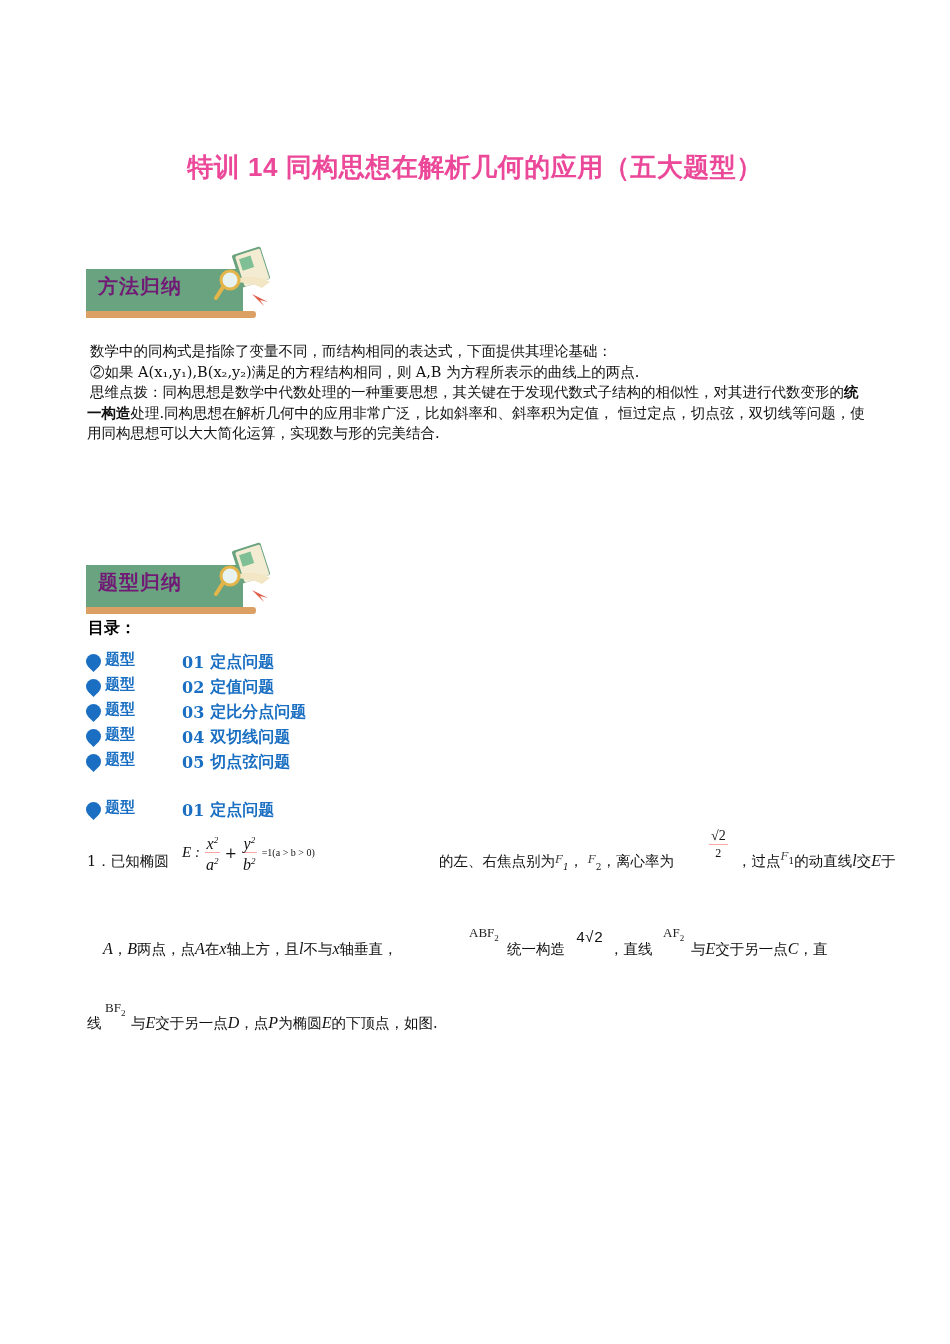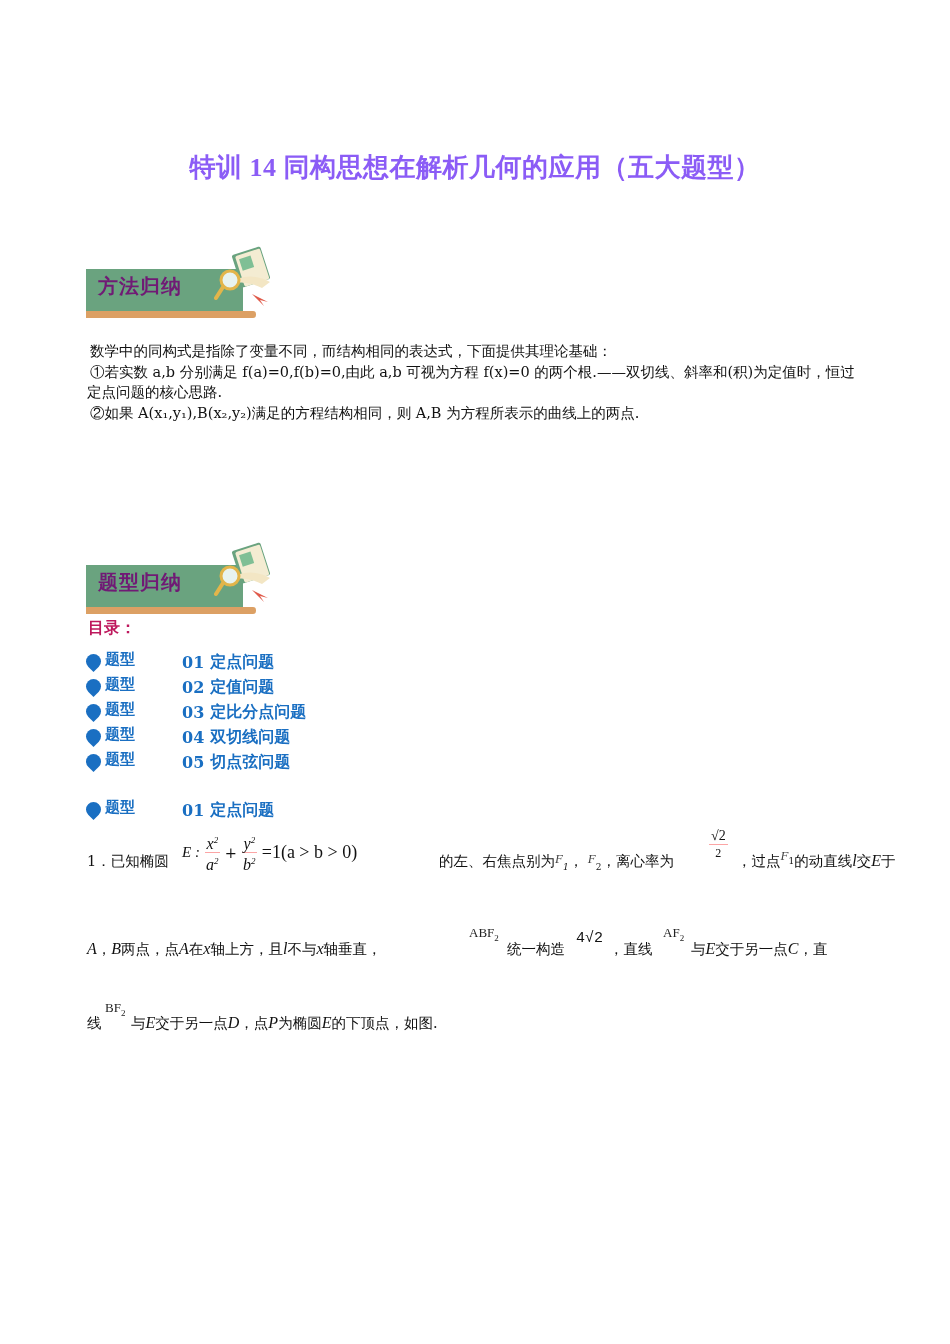--- a/index.html
+++ b/index.html
@@ -1,34 +1,34 @@
 <!DOCTYPE html>
 <html><head>
   <meta charset="utf-8">
   <style>
     html, body { margin: 0; padding: 0; background: #ffffff; }
     body { width: 950px; height: 1344px; position: relative; overflow: hidden;
            font-family: "DejaVu Serif", "Liberation Serif", serif; color: #111; }
     .page-title { position: absolute; left: 0; right: 0; top: 150px; text-align: center;
-      font-size: 26px; font-weight: bold; letter-spacing: 0.5px; color: #8b5cf6;
-      font-family: Liberation Serif, serif; }
+      font-size: 26px; font-weight: bold; letter-spacing: 0.5px; color: #ec4899;
+      font-family: Liberation Sans, sans-serif; }
 
     .banner { position: absolute; left: 86px; width: 200px; height: 80px; }
     .banner .bar { position: absolute; left: 0; top: 27px; width: 157px; height: 42px; background: #6aa37f; }
     .banner .under { position: absolute; left: 0; top: 69px; width: 170px; height: 7px; background: #dca064; border-radius: 0 3px 3px 0; }
     .banner .label { position: absolute; left: 12px; top: 31px; font-family: "DejaVu Sans", sans-serif;
       font-weight: bold; font-size: 20px; color: #701a75; letter-spacing: 1px; }
     .banner svg { position: absolute; left: 128px; top: 0; }
 
     .body-text { position: absolute; left: 87px; width: 778px; font-size: 14.5px; line-height: 20.5px; }
     .body-text p { margin: 0; text-indent: 3px; }
     .body-text b { font-family: "DejaVu Sans", sans-serif; font-weight: bold; }
 
     .toc-title { position: absolute; left: 88px; top: 618px; font-family: "DejaVu Sans", sans-serif;
-      font-weight: bold; font-size: 16px; color: #be185d; }
+      font-weight: bold; font-size: 16px; color: #000000; }
     .toc { position: absolute; left: 86px; top: 650px; }
     .toc-item { height: 25px; display: flex; align-items: center; color: #1a6fc2; }
     .pin { width: 15px; height: 15px; background: #1a6fc2; border-radius: 50% 50% 50% 0; transform: rotate(-45deg);
       margin-right: 4px; flex: 0 0 auto; margin-top: -2px; }
     .toc-item .prefix { font-family: "DejaVu Serif", serif; font-weight: bold; font-size: 15px; position: relative; top: -3px; }
     .toc-item .num { font-family: "DejaVu Serif", serif; font-weight: bold; font-size: 16px; margin-right: 6px; margin-left: 47px; }
     .toc-item .name { font-family: "DejaVu Sans", sans-serif; font-weight: bold; font-size: 16px; }
 
     .section-head { position: absolute; left: 86px; top: 798px; }
 
@@ -56,22 +56,22 @@
     <rect x="28" y="14" width="12" height="12" transform="rotate(-18 37 25)" fill="#7fbf95"></rect>
     <path d="M6 48 Q24 34 48 46 L56 40 Q36 28 10 42 Z" fill="#f3e6c4"></path>
     <path d="M38 52 L50 64 L46 58 L54 60 Z" fill="#e05a4a"></path>
     <circle cx="16" cy="38" r="9" fill="#e8f3ef" stroke="#e3b54a" stroke-width="3"></circle>
     <line x1="9" y1="45" x2="2" y2="56" stroke="#e3b54a" stroke-width="4" stroke-linecap="round"></line>
   </svg>
 </div>
 
 <div class="body-text" style="top:341px;">
   <p>数学中的同构式是指除了变量不同，而结构相同的表达式，下面提供其理论基础：</p>
-  <p>①若实数 a,b 分别满足 f(a)=0,f(b)=0,由此 a,b 可视为方程 f(x)=0 的两个根.——双切线、斜率和(积)为定值时，恒过定点问题的核心思路.</p>
   <p>②如果 A(x₁,y₁),B(x₂,y₂)满足的方程结构相同，则 A,B 为方程所表示的曲线上的两点.</p>
+  <p><span>思维点拨：同构思想是数学中代数处理的一种重要思想，其关键在于发现代数式子结构的相似性，对其进行代数变形的</span><b>统一构造</b><span>处理.同构思想在解析几何中的应用非常广泛，比如斜率和、斜率积为定值， 恒过定点，切点弦，双切线等问题，使用同构思想可以大大简化运算，实现数与形的完美结合.</span></p>
 </div>
 
 <div class="banner" style="top:538px;">
   <div class="bar"></div>
   <div class="under"></div>
   <span class="label">题型归纳</span>
   <svg width="70" height="70" viewBox="0 0 70 70">
     <rect x="22" y="8" width="30" height="34" rx="2" transform="rotate(-18 37 25)" fill="#6aa37f"></rect>
     <rect x="25" y="10" width="26" height="32" rx="2" transform="rotate(-18 37 25)" fill="#f4ecd2"></rect>
     <rect x="28" y="14" width="12" height="12" transform="rotate(-18 37 25)" fill="#7fbf95"></rect>
@@ -124,37 +124,37 @@
   <span class="name">定点问题</span>
 </div>
 
 <div class="q" style="top:826px; height:46px; width:780px;">
   <span style="position:absolute; left:0; top:26px;">1．已知椭圆</span>
   <span style="position:absolute; left:95px; top:6px; white-space:nowrap;">
     <span class="mi" style="font-size:15px; vertical-align:middle;">E :</span>
     <span class="frac"><span class="n mi">x<sup>2</sup></span><span class="d mi">a<sup>2</sup></span></span>
     <span style="vertical-align:middle;">+</span>
     <span class="frac"><span class="n mi">y<sup>2</sup></span><span class="d mi">b<sup>2</sup></span></span>
-    <span class="mi" style="font-style:normal; font-size:18px; vertical-align:middle;">=1(a &gt; b &gt; 0)</span>
+    <span class="mi" style="font-style:normal; font-size:10px; vertical-align:middle;">=1(a &gt; b &gt; 0)</span>
   </span>
   <span style="position:absolute; left:352px; top:26px; white-space:nowrap;">
     <span>的左、右焦点别为</span><span class="mi" style="font-size:13px; color:#444; position:relative; top:-3px;">F</span><sub style="font-style:italic;">1</sub><span>，</span>
     <span class="mi" style="font-size:13px; color:#444; position:relative; top:-3px;">F</span><sub>2</sub><span>，离心率为</span>
   </span>
   <span class="frac" style="position:absolute; left:622px; top:2px; font-size:14px;">
     <span class="n">√2</span>
       <span class="d" style="font-size:12px;">2</span>
   </span>
   <span style="position:absolute; left:650px; top:26px; white-space:nowrap;">
     <span>，过点</span><span class="mi" style="font-size:13px; color:#444; position:relative; top:-6px;">F</span><sub style="position:relative; top:-6px;">1</sub><span>的动直线</span><span class="mi">l</span><span>交</span><span class="mi">E</span><span>于</span>
   </span>
 </div>
 
 <div class="q" style="top:920px; height:40px; width:780px;">
-  <span style="position:absolute; left:0; top:20px; white-space:nowrap;">
+  <span style="position:absolute; left:16px; top:20px; white-space:nowrap;">
     <span class="mi">A</span><span>，</span><span class="mi">B</span><span>两点，点</span><span class="mi">A</span><span>在</span><span class="mi">x</span><span>轴上方，且</span><span class="mi">l</span><span>不与</span><span class="mi">x</span><span>轴垂直，</span>
   </span>
   <span class="sup-math" style="left:382px; top:5px;"><span>ABF</span><sub>2</sub></span>
   <span style="position:absolute; left:420px; top:20px; white-space:nowrap;">统一构造</span>
   <span style="position:absolute; left:489px; top:10px; font-family:Liberation Mono, monospace; font-size:15px;">4√2</span>
   <span style="position:absolute; left:522px; top:20px;">，直线</span>
   <span class="sup-math" style="left:576px; top:5px;"><span>AF</span><sub>2</sub></span>
   <span style="position:absolute; left:604px; top:20px; white-space:nowrap;">
     <span>与</span><span class="mi">E</span><span>交于另一点</span><span class="mi">C</span><span>，直</span>
   </span>

